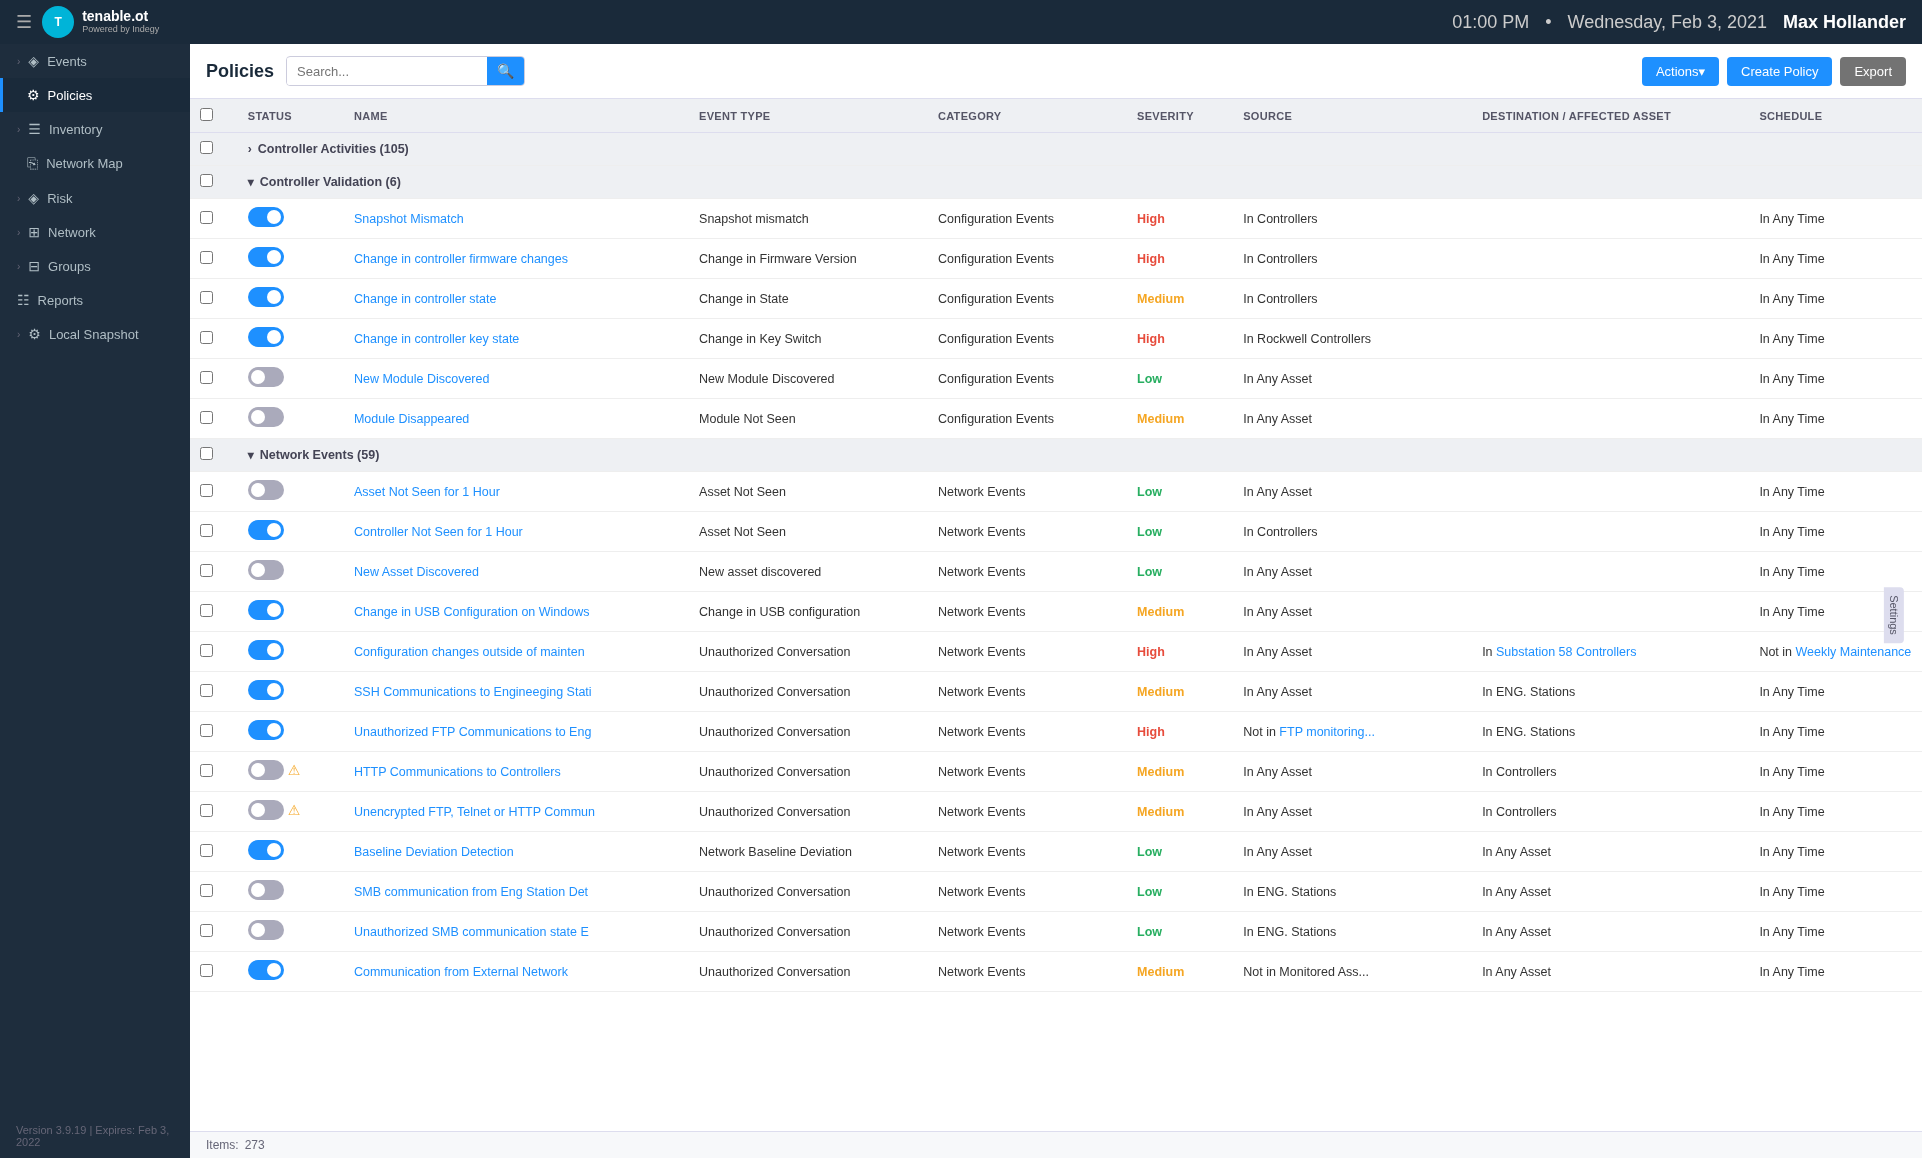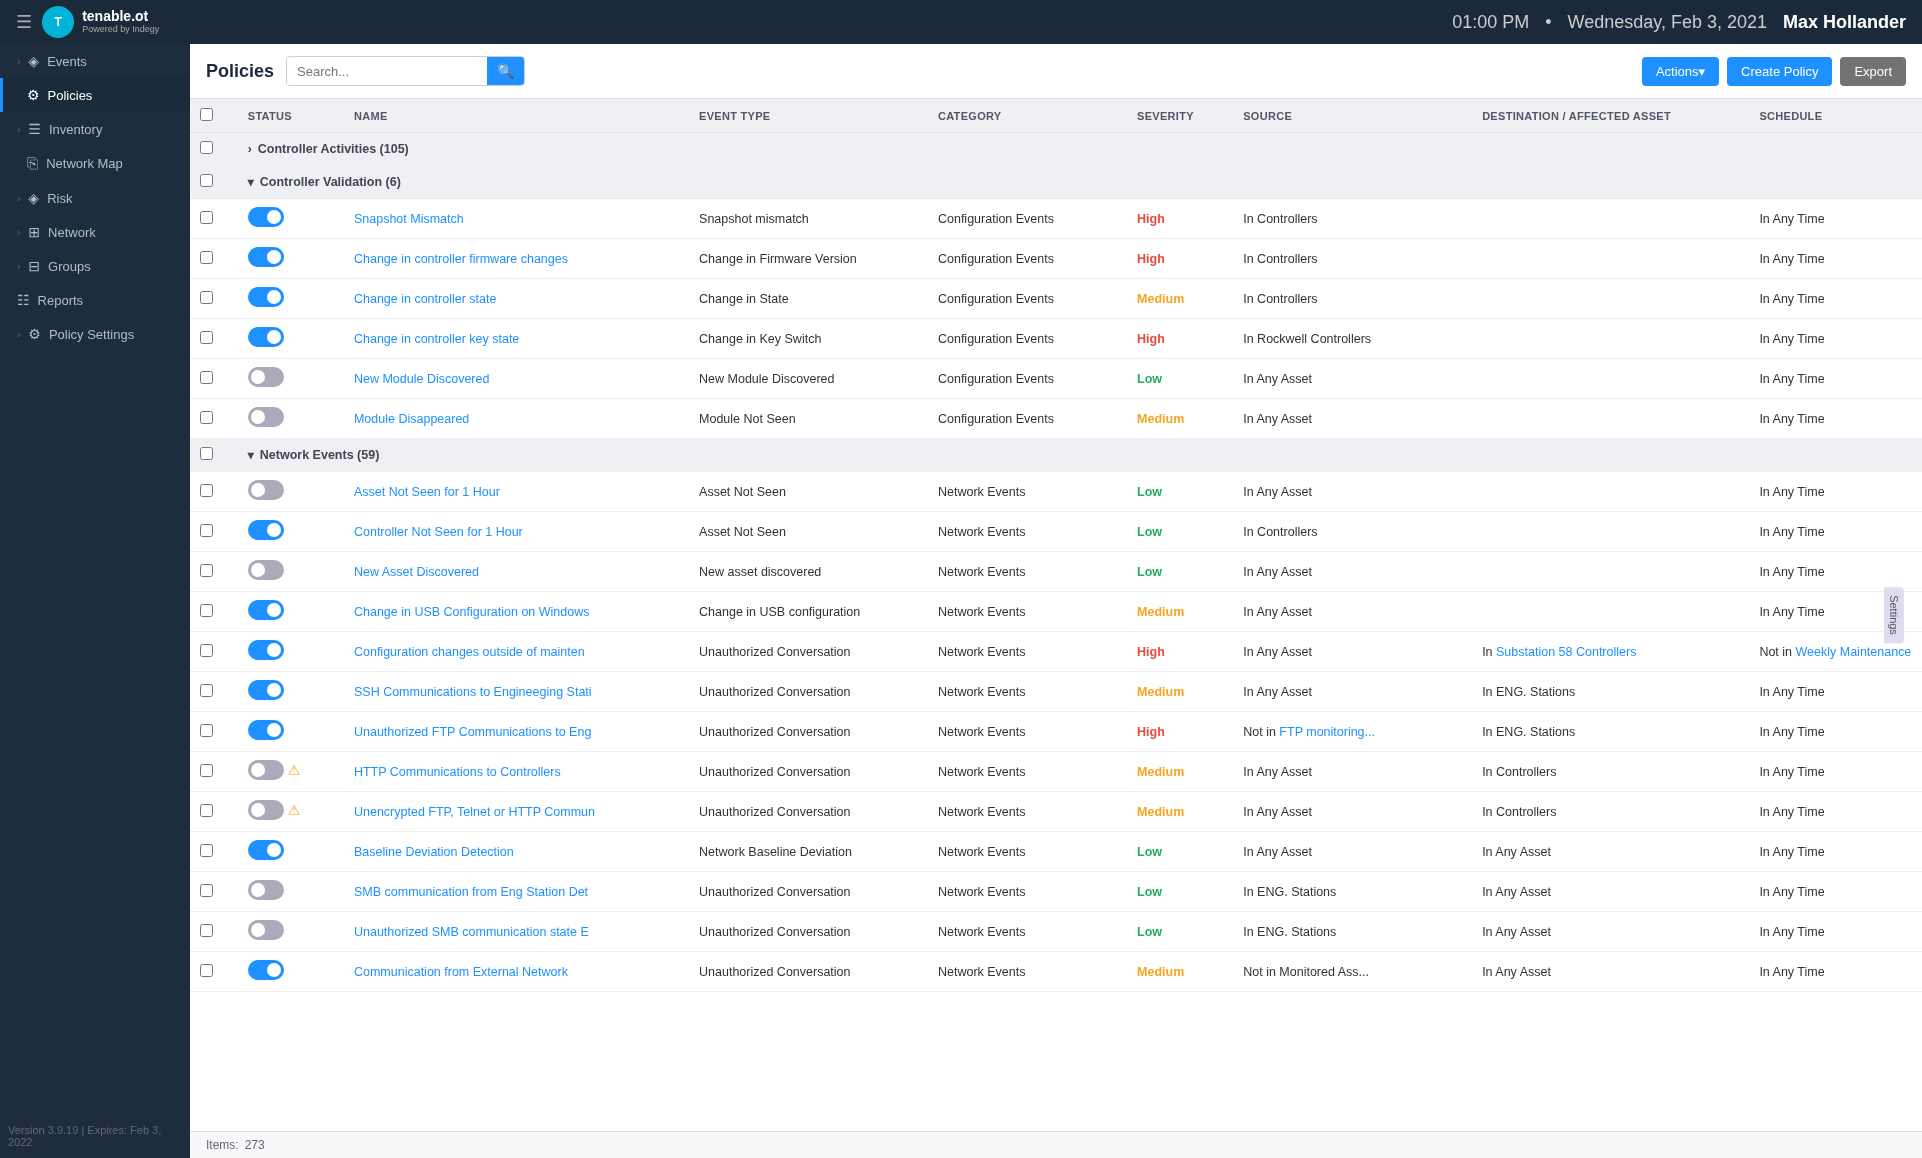--- a/index.html
+++ b/index.html
@@ -21,21 +21,21 @@
     
     .app-body { display: flex; flex: 1; overflow: hidden; }
 
     
     .sidebar { width: 190px; background: #1e2d3d; color: #ccd; flex-shrink: 0; display: flex; flex-direction: column; overflow-y: auto; }
     .sidebar-item { display: flex; align-items: center; gap: 8px; padding: 9px 14px; cursor: pointer; color: #b0bec5; font-size: 13px; border-left: 3px solid transparent; }
     .sidebar-item.active { background: #1a2a3a; color: #fff; border-left: 3px solid #1e90ff; }
     .sidebar-item.sub { padding-left: 24px; }
     .sidebar-item .chevron { font-size: 10px; color: #667; }
     .sidebar-item .icon { font-size: 14px; }
-    .sidebar-footer { padding: 10px 8px; font-size: 11px; color: #667; margin-top: auto; }
+    .sidebar-footer { padding: 10px 16px; font-size: 11px; color: #667; margin-top: auto; }
 
     
     .main-content { flex: 1; display: flex; flex-direction: column; overflow: hidden; background: #f0f2f5; }
 
     
     .page-header { background: #fff; padding: 12px 16px; display: flex; align-items: center; justify-content: space-between; border-bottom: 1px solid #dde; flex-shrink: 0; }
     .page-header-left { display: flex; align-items: center; gap: 12px; }
     .page-title { font-size: 18px; font-weight: 600; color: #1a2a3a; }
     .search-box { display: flex; align-items: center; border: 1px solid #ccd; border-radius: 4px; overflow: hidden; }
     .search-input { border: none; outline: none; padding: 6px 10px; font-size: 13px; width: 200px; color: #555; }
@@ -157,21 +157,21 @@
       <span class="icon">⊟</span>
       <span>Groups</span>
     </div>
     <div class="sidebar-item">
       <span class="icon">☷</span>
       <span>Reports</span>
     </div>
     <div class="sidebar-item">
       <span class="chevron">›</span>
       <span class="icon">⚙</span>
-      <span>Policy Settings</span>
+      <span>Local Snapshot</span>
     </div>
     <div class="sidebar-footer">Version 3.9.19  |  Expires: Feb 3, 2022</div>
   </nav>
 
   <div class="main-content">
 
     <div class="page-header">
       <div class="page-header-left">
         <h1 class="page-title">Policies</h1>
         <div class="search-box">

